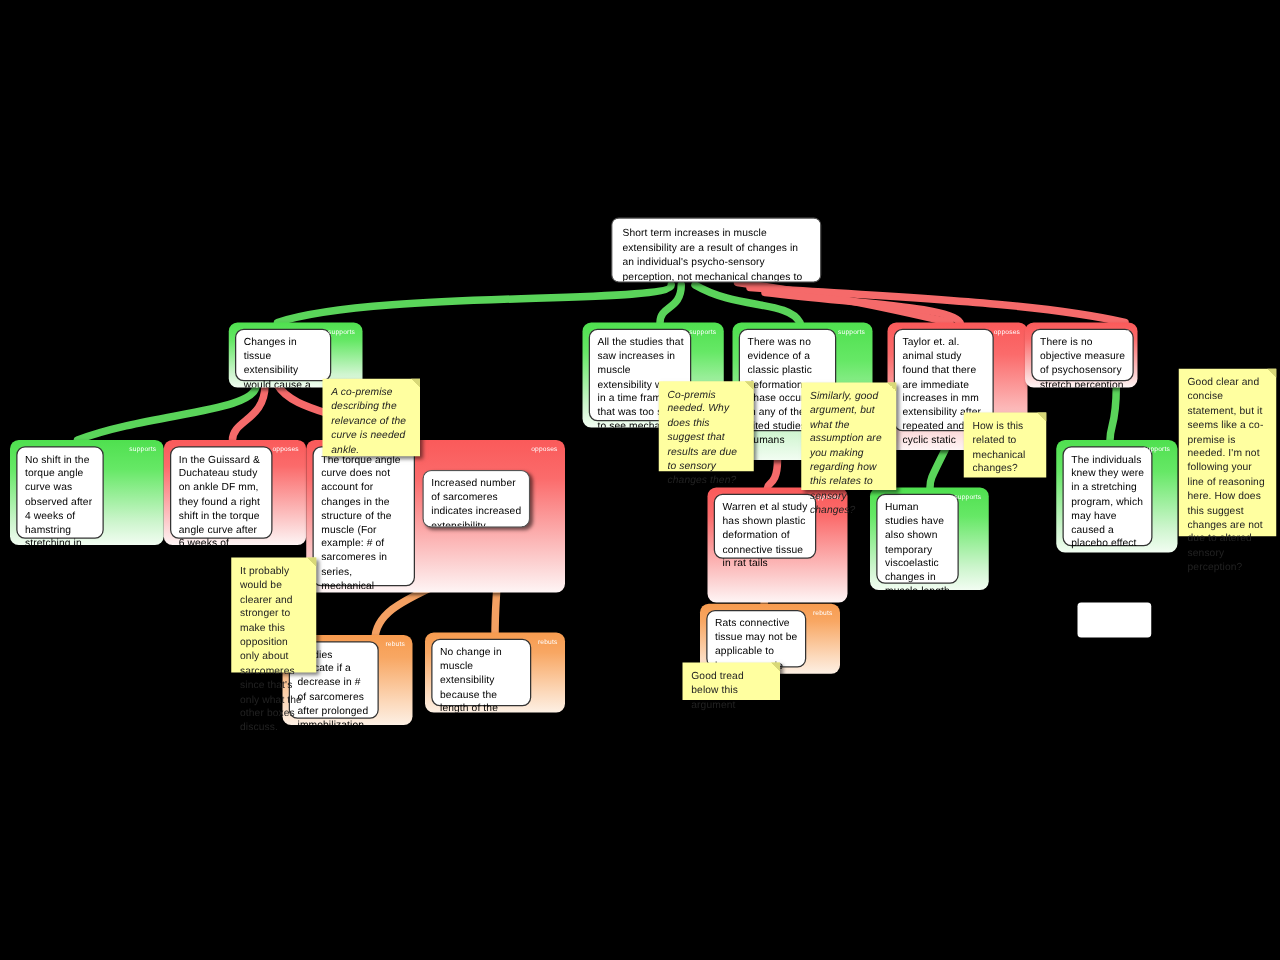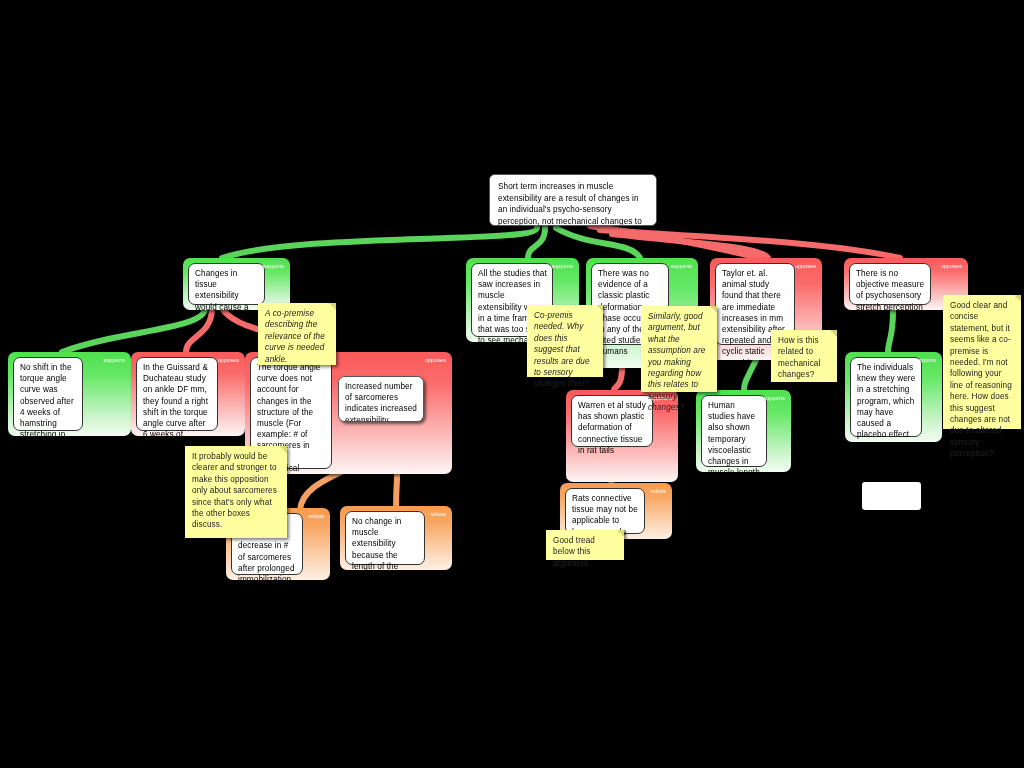--- a/index.html
+++ b/index.html
@@ -129,38 +129,38 @@
   <div class="node opp" style="left:710px;top:258px;width:112px;height:102px;">
     <div class="inner" style="width:80px;height:82px;">Taylor et. al. animal study found that there are immediate increases in mm extensibility after repeated and cyclic static stretching</div>
     <div class="tag">opposes</div>
   </div>
 
   <div class="node sup" style="left:696px;top:390px;width:95px;height:82px;">
     <div class="inner" style="width:66px;height:72px;">Human studies have also shown temporary viscoelastic changes in muscle length after stretching</div>
     <div class="tag">supports</div>
   </div>
 
-  <div class="node opp" style="left:844px;top:258px;width:124px;height:52px;">
+  <div class="node opp" style="left:820px;top:258px;width:90px;height:52px;">
     <div class="inner" style="width:82px;height:42px;">There is no objective measure of psychosensory stretch perception</div>
     <div class="tag">opposes</div>
   </div>
 
   <div class="node sup" style="left:845px;top:352px;width:97px;height:90px;">
     <div class="inner" style="width:72px;height:80px;">The individuals knew they were in a stretching program, which may have caused a placebo effect</div>
     <div class="tag">supports</div>
   </div>
 
   <div class="whitebox" style="left:862px;top:482px;width:59px;height:28px;"></div>
 
   <div class="note" style="left:258px;top:303px;width:78px;height:62px;">
     <span class="fold"></span>
     <em>A co-premise describing the relevance of the curve is needed ankle.</em>
   </div>
 
-  <div class="note" style="left:185px;top:446px;width:102px;height:92px;">
+  <div class="note" style="left:185px;top:446px;width:68px;height:92px;">
     <span class="fold"></span>
     <span>It probably would be clearer and stronger to make this opposition only about sarcomeres since that's only what the other boxes discuss.</span>
   </div>
 
   <div class="note" style="left:527px;top:305px;width:76px;height:72px;">
     <span class="fold"></span>
     <em>Co-premis needed. Why does this suggest that results are due to sensory changes then?</em>
   </div>
 
   <div class="note" style="left:641px;top:306px;width:76px;height:86px;">

